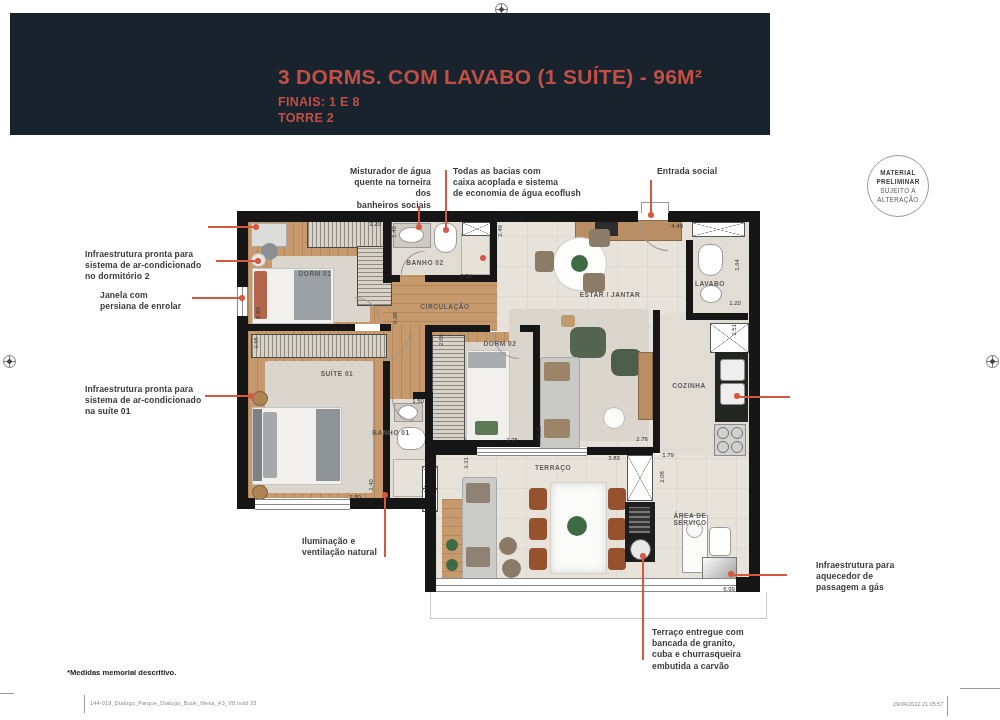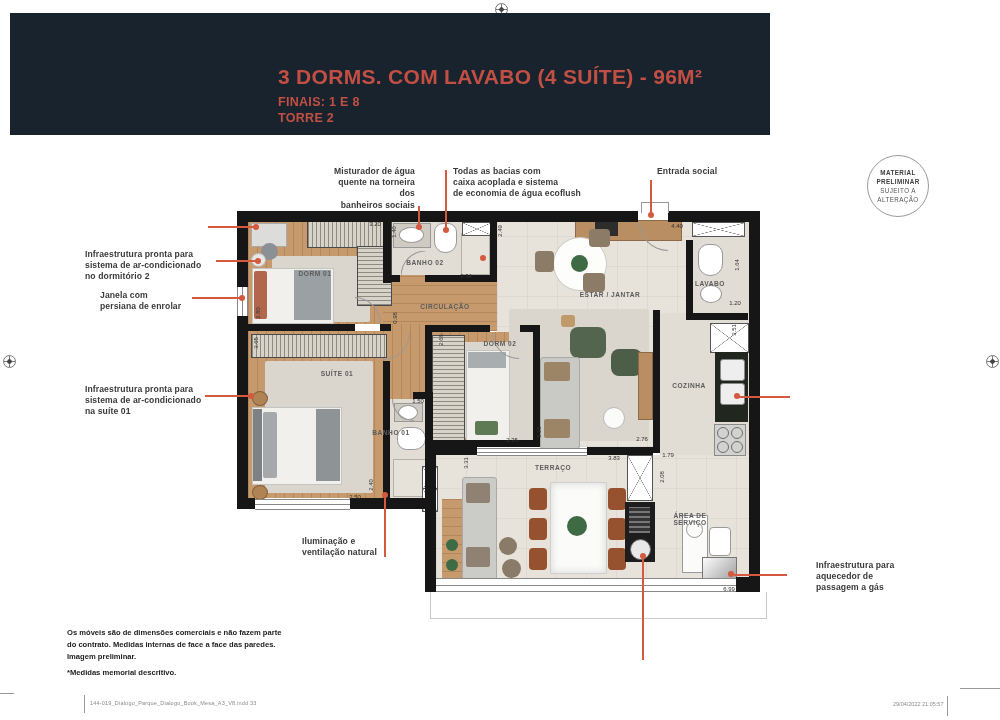--- a/index.html
+++ b/index.html
@@ -62,21 +62,21 @@
 
   <div class="abs reg" style="left:495px;top:3px;"></div>
   <div class="abs reg" style="left:3px;top:355px;"></div>
   <div class="abs reg" style="left:986px;top:355px;"></div>
   <div class="abs cropline" style="left:0px;top:693px;width:14px;height:1px;"></div>
   <div class="abs cropline" style="left:84px;top:695px;width:1px;height:18px;"></div>
   <div class="abs cropline" style="left:960px;top:688px;width:40px;height:1px;"></div>
   <div class="abs cropline" style="left:947px;top:696px;width:1px;height:20px;"></div>
 
   <div class="abs" id="header">
-    <div class="abs" id="title">3 DORMS. COM LAVABO (4 SUÍTE) - 96M²</div>
+    <div class="abs" id="title">3 DORMS. COM LAVABO (1 SUÍTE) - 96M²</div>
     <div class="abs" id="sub1">FINAIS: 1 E 8</div>
     <div class="abs" id="sub2">TORRE 2</div>
   </div>
 
   <div class="abs" id="stamp">
     <span class="s1">MATERIAL</span>
     <span class="s1">PRELIMINAR</span>
     <span class="s2">SUJEITO A</span>
     <span class="s2">ALTERAÇÃO</span>
   </div>
@@ -295,21 +295,21 @@
 sistema de ar-condicionado
 na suíte 01</div>
   <div class="abs lead" style="left:205px;top:395px;width:44px;height:2px;"></div>
   <div class="abs dot" style="left:248px;top:393px;"></div>
 
   <div class="abs ann" style="left:302px;top:536px;width:80px;">Iluminação e
 ventilação natural</div>
   <div class="abs lead" style="left:384px;top:497px;width:2px;height:60px;"></div>
   <div class="abs dot" style="left:382px;top:492px;"></div>
 
-  <div class="abs ann" style="left:322px;top:166px;width:93px;text-align:right;">Misturador de água
+  <div class="abs ann" style="left:338px;top:166px;width:93px;text-align:right;">Misturador de água
 quente na torneira dos
 banheiros sociais</div>
   <div class="abs lead" style="left:418px;top:206px;width:2px;height:19px;"></div>
   <div class="abs dot" style="left:416px;top:224px;"></div>
 
   <div class="abs ann" style="left:453px;top:166px;width:140px;">Todas as bacias com
 caixa acoplada e sistema
 de economia de água ecoflush</div>
   <div class="abs lead" style="left:445px;top:170px;width:2px;height:58px;"></div>
   <div class="abs dot" style="left:443px;top:227px;"></div>
@@ -321,22 +321,23 @@
 
   <div class="abs lead" style="left:739px;top:396px;width:51px;height:2px;"></div>
   <div class="abs dot" style="left:734px;top:393px;"></div>
 
   <div class="abs ann" style="left:816px;top:560px;width:115px;">Infraestrutura para
 aquecedor de
 passagem a gás</div>
   <div class="abs lead" style="left:734px;top:574px;width:53px;height:2px;"></div>
   <div class="abs dot" style="left:728px;top:571px;"></div>
 
+  <div class="abs ann" style="left:652px;top:627px;width:118px;">Terraço entregue com
+bancada de granito,
+cuba e churrasqueira
+embutida a carvão</div>
   <div class="abs lead" style="left:642px;top:558px;width:2px;height:102px;"></div>
   <div class="abs dot" style="left:640px;top:553px;"></div>
 
-  <div class="abs" id="notes">Os móveis são de dimensões comerciais e não fazem parte
-do contrato. Medidas internas de face a face das paredes.
-Imagem preliminar.</div>
   <div class="abs" id="memorial">*Medidas memorial descritivo.</div>
   <div class="abs" id="fileinfo">144-019_Dialogo_Parque_Dialogo_Book_Mesa_A3_V8.indd   33</div>
   <div class="abs" id="timestamp">29/04/2022   21:05:57</div>
 </div>
 
 </body></html>

